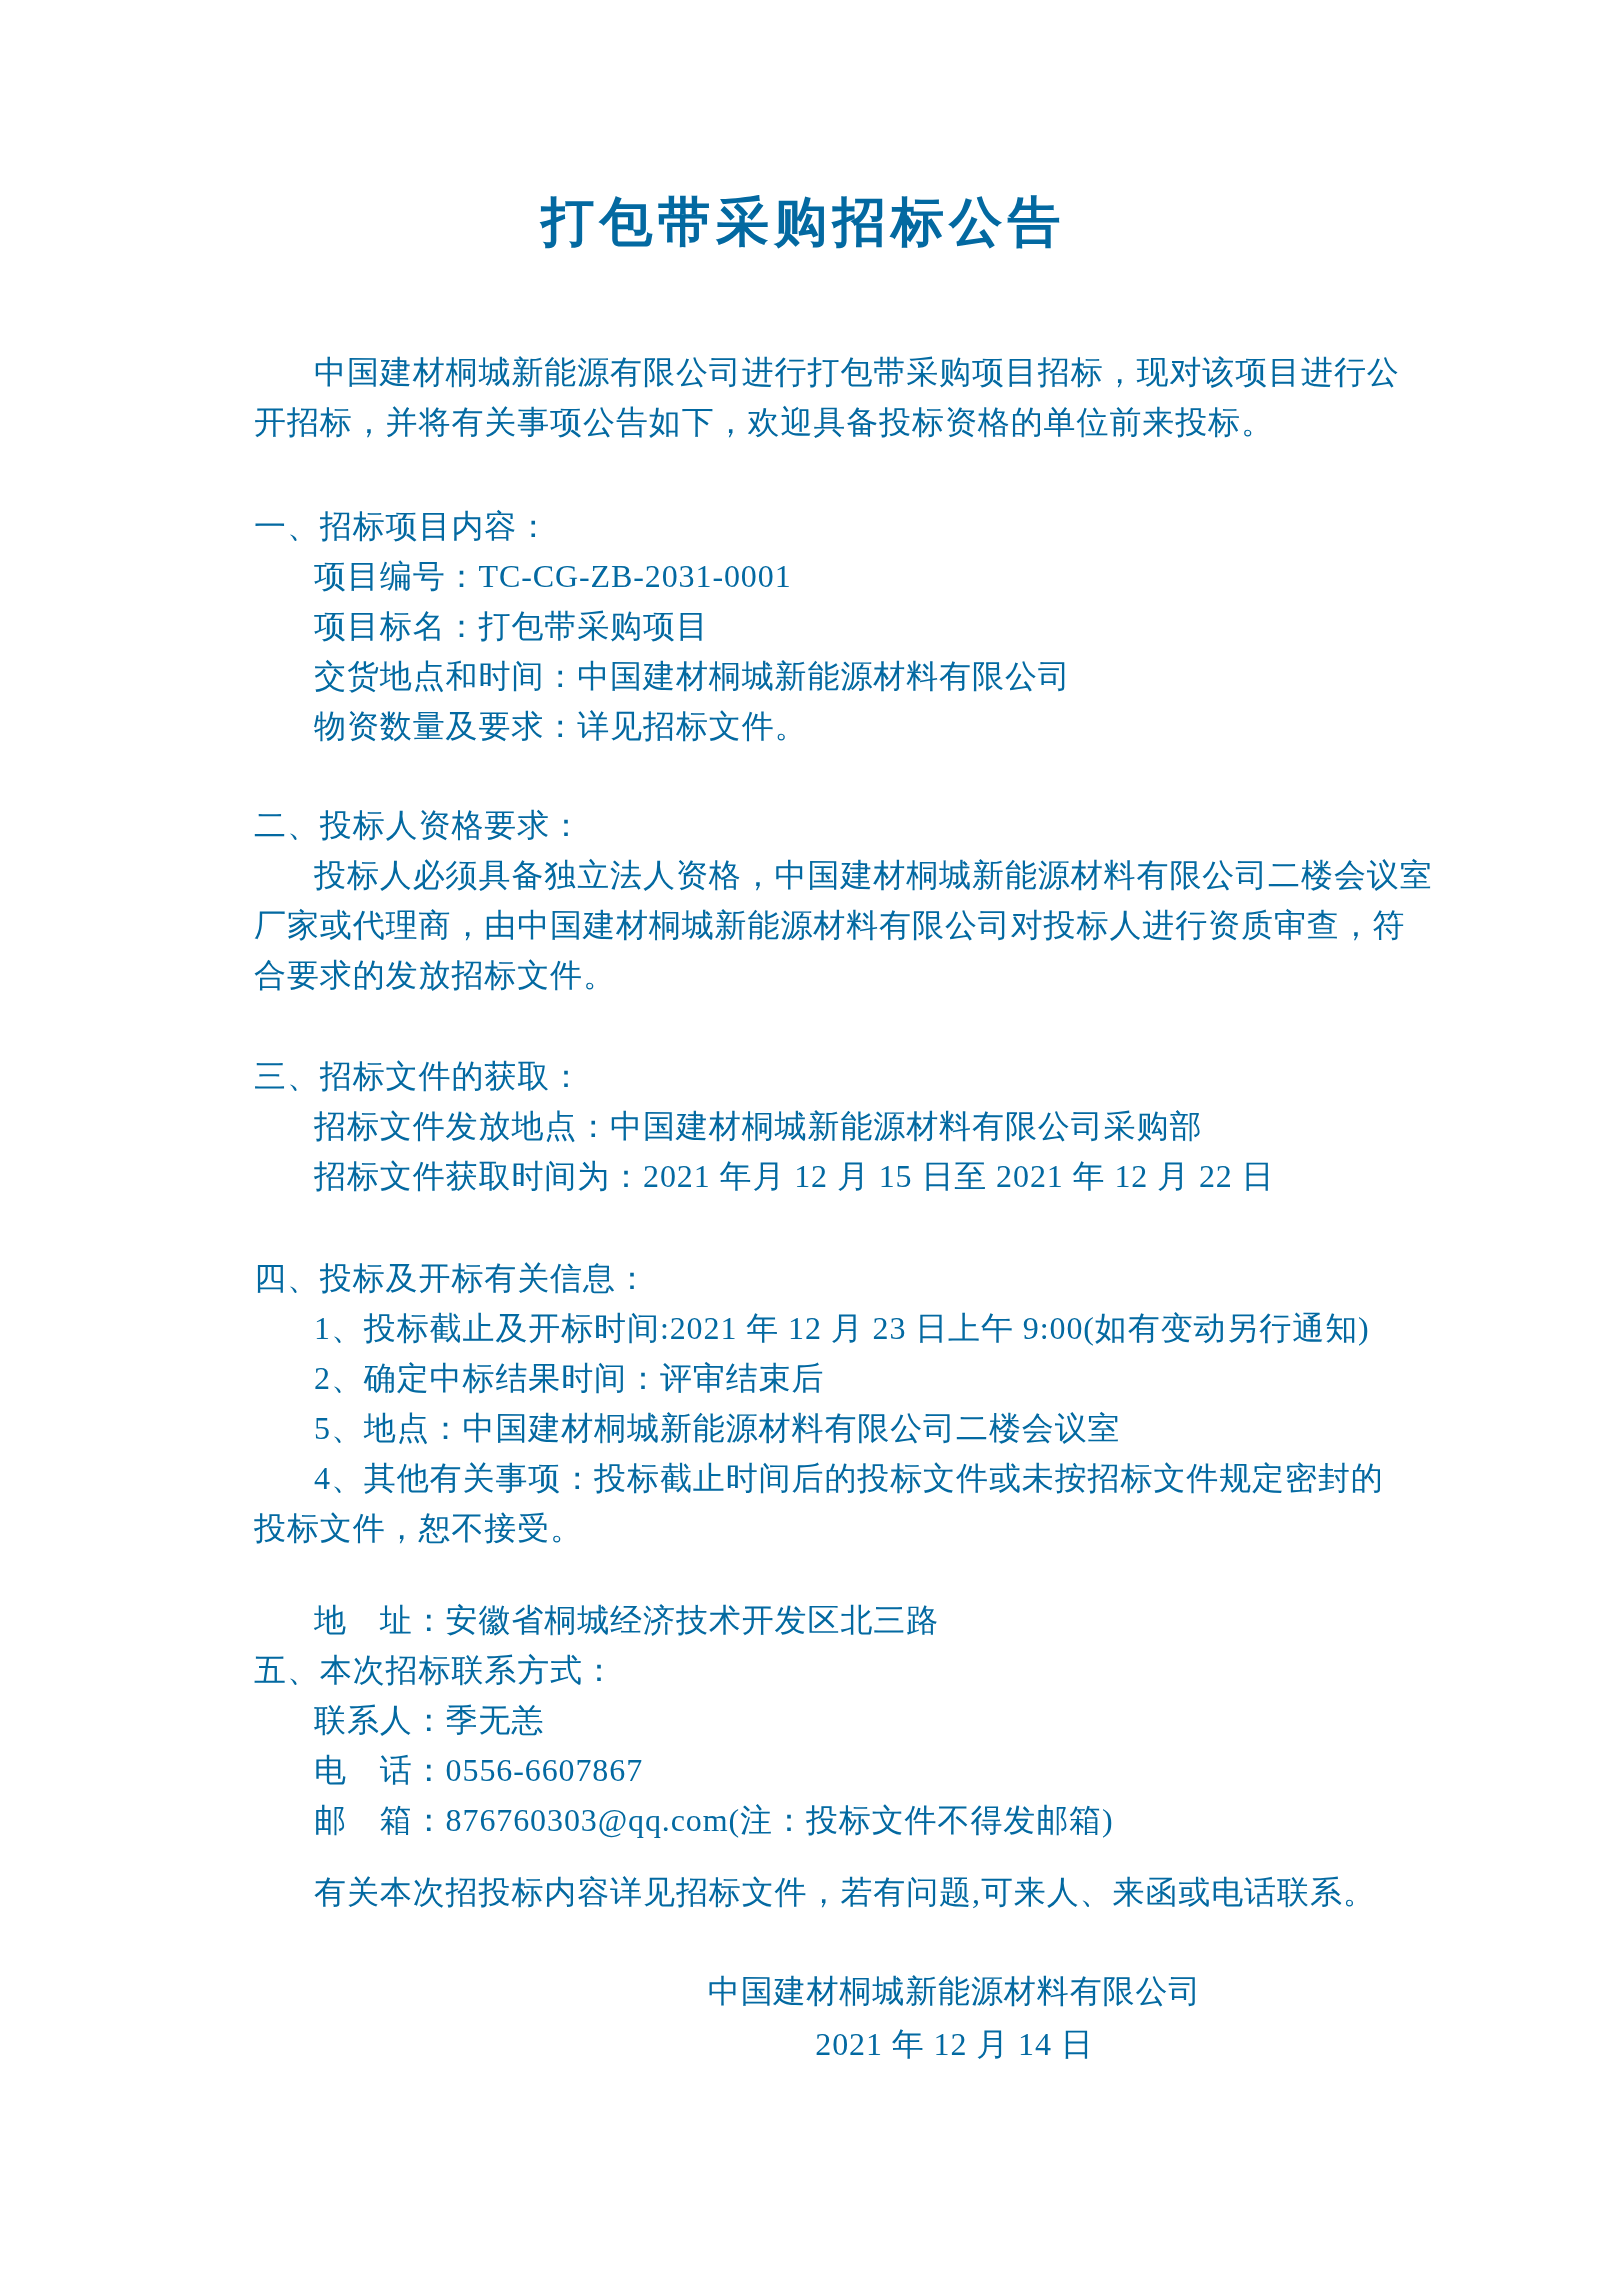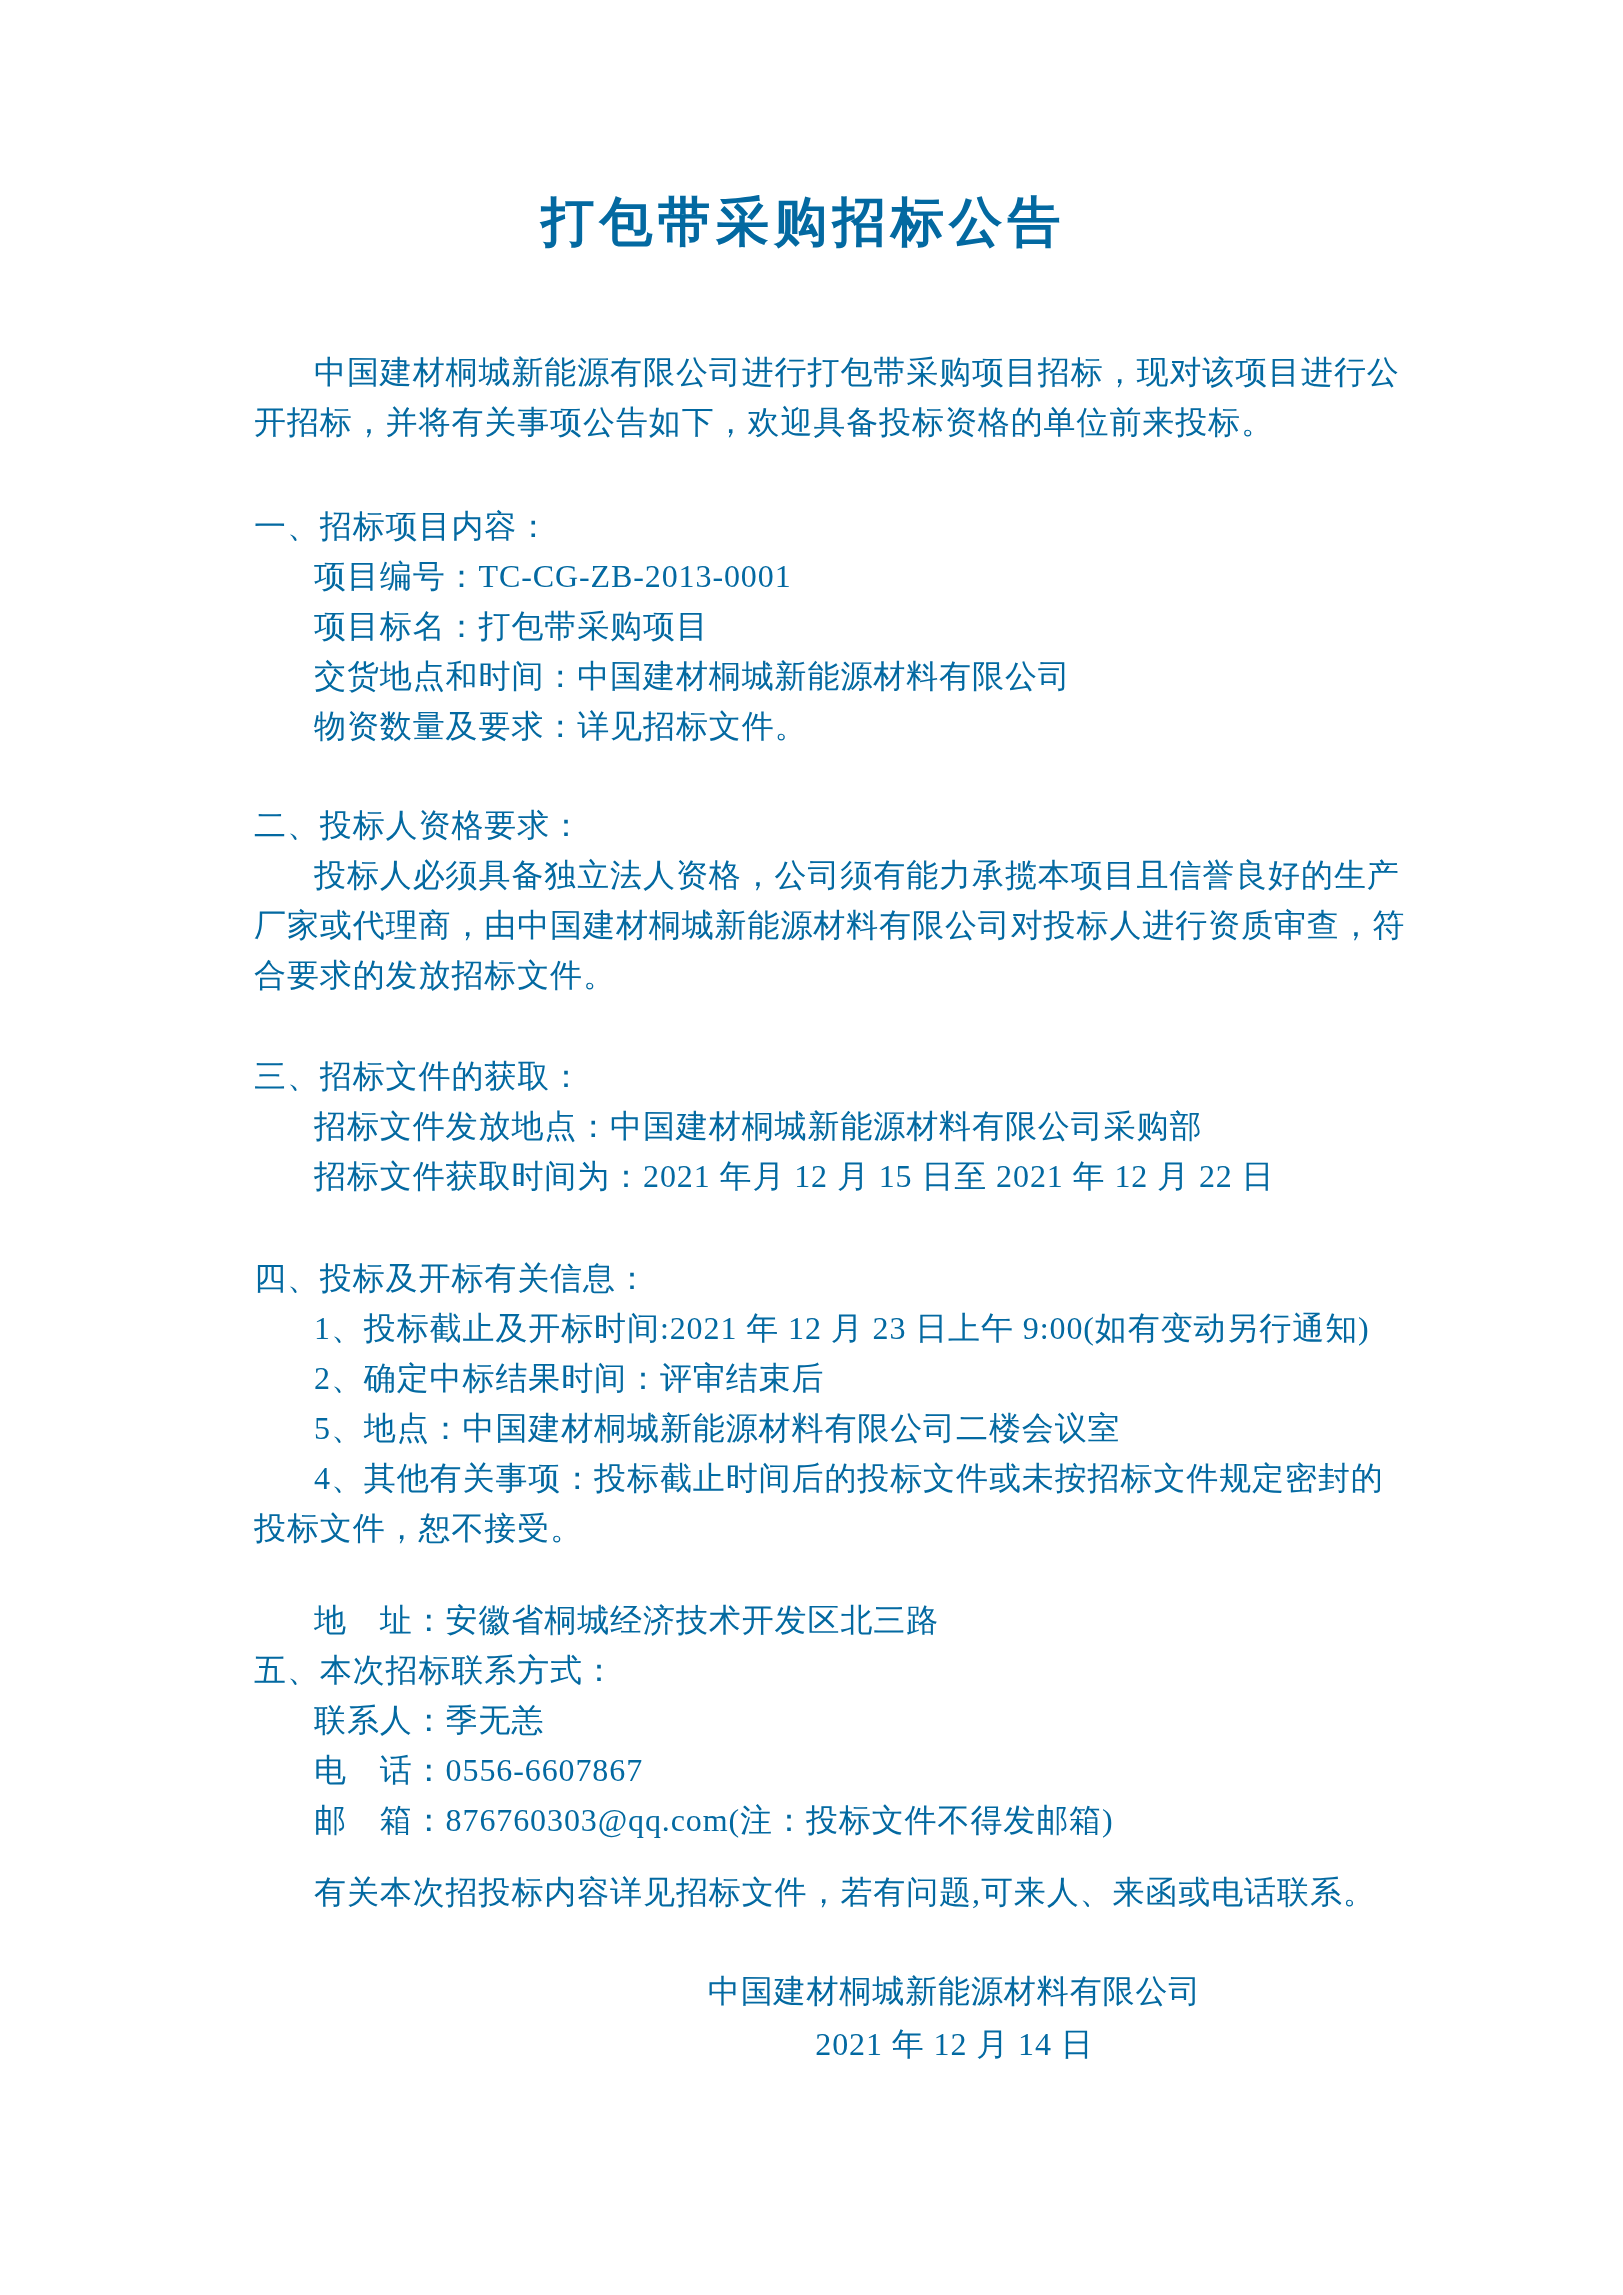--- a/index.html
+++ b/index.html
@@ -49,29 +49,29 @@
 
   <div class="title">打包带采购招标公告</div>
 
   <div class="intro">
     <div class="ln ind">中国建材桐城新能源有限公司进行打包带采购项目招标，现对该项目进行公</div>
     <div class="ln">开招标，并将有关事项公告如下，欢迎具备投标资格的单位前来投标。</div>
   </div>
 
   <div class="sec1">
     <div class="ln">一、招标项目内容：</div>
-    <div class="ln ind">项目编号：TC-CG-ZB-2013-0001</div>
+    <div class="ln ind">项目编号：TC-CG-ZB-2031-0001</div>
     <div class="ln ind">项目标名：打包带采购项目</div>
     <div class="ln ind">交货地点和时间：中国建材桐城新能源材料有限公司</div>
     <div class="ln ind">物资数量及要求：详见招标文件。</div>
   </div>
 
   <div class="sec2">
     <div class="ln">二、投标人资格要求：</div>
-    <div class="ln ind">投标人必须具备独立法人资格，公司须有能力承揽本项目且信誉良好的生产</div>
+    <div class="ln ind">投标人必须具备独立法人资格，中国建材桐城新能源材料有限公司二楼会议室</div>
     <div class="ln">厂家或代理商，由中国建材桐城新能源材料有限公司对投标人进行资质审查，符</div>
     <div class="ln">合要求的发放招标文件。</div>
   </div>
 
   <div class="sec3">
     <div class="ln">三、招标文件的获取：</div>
     <div class="ln ind">招标文件发放地点：中国建材桐城新能源材料有限公司采购部</div>
     <div class="ln ind">招标文件获取时间为：2021 年月 12 月 15 日至 2021 年 12 月 22 日</div>
   </div>
 

